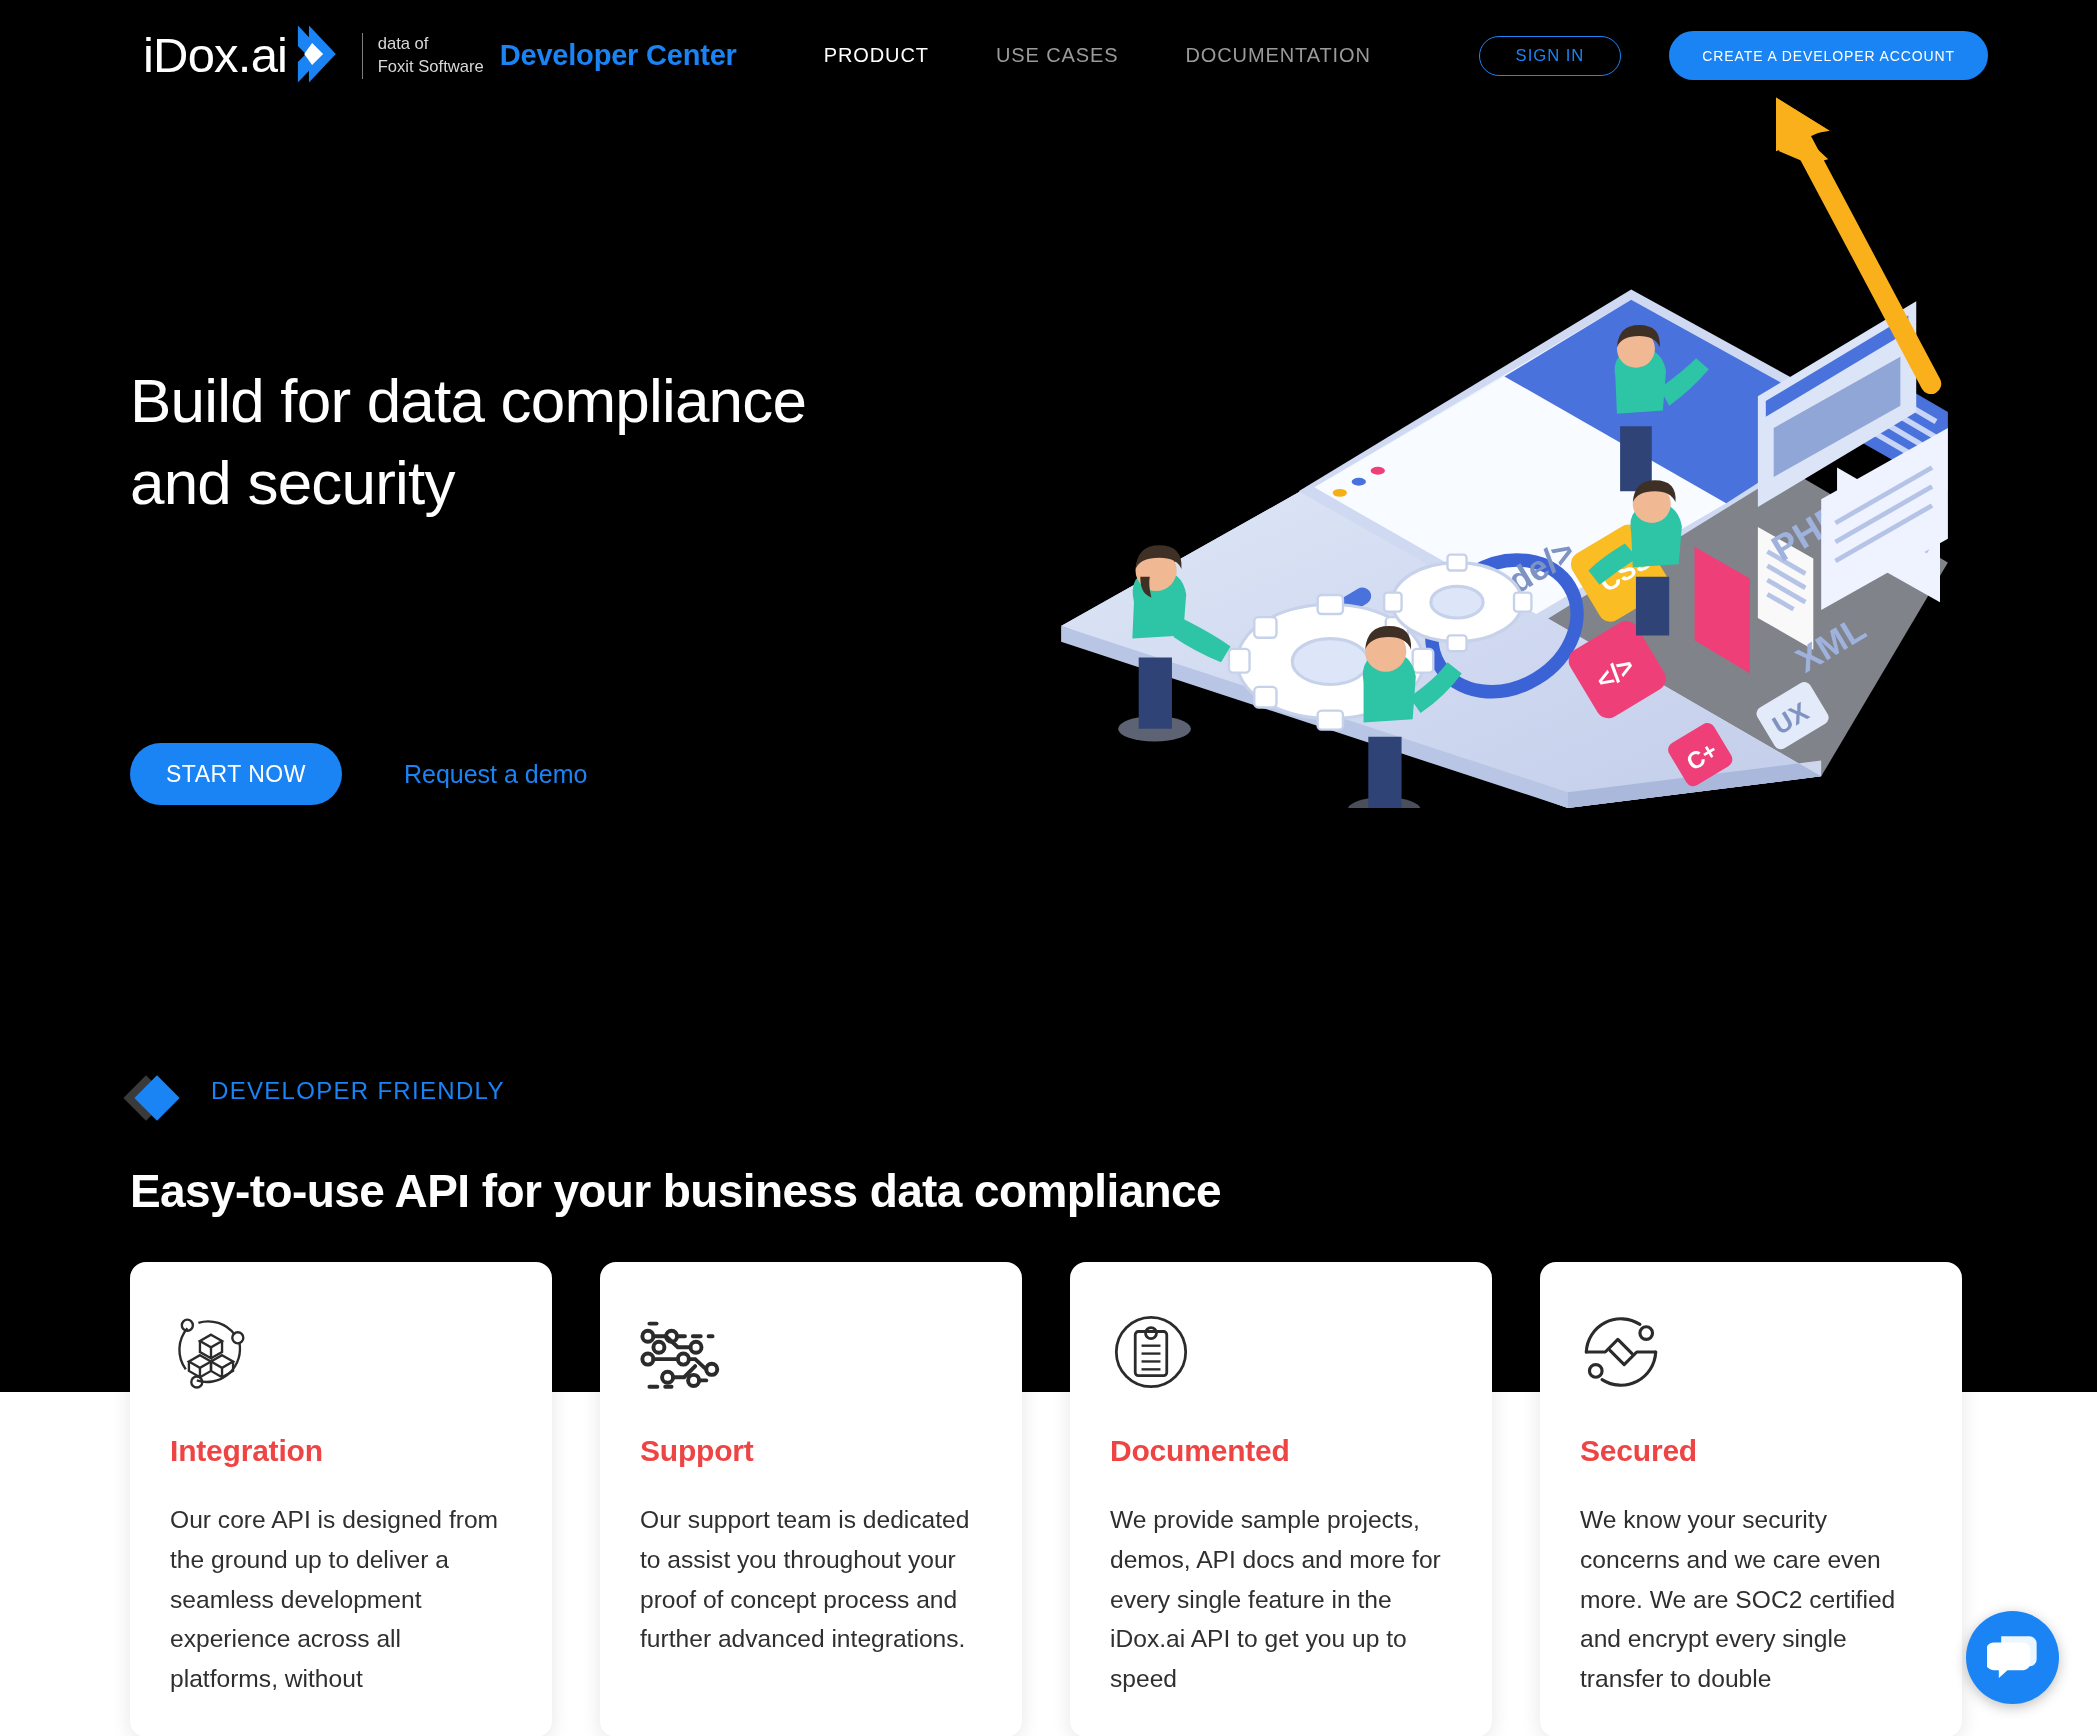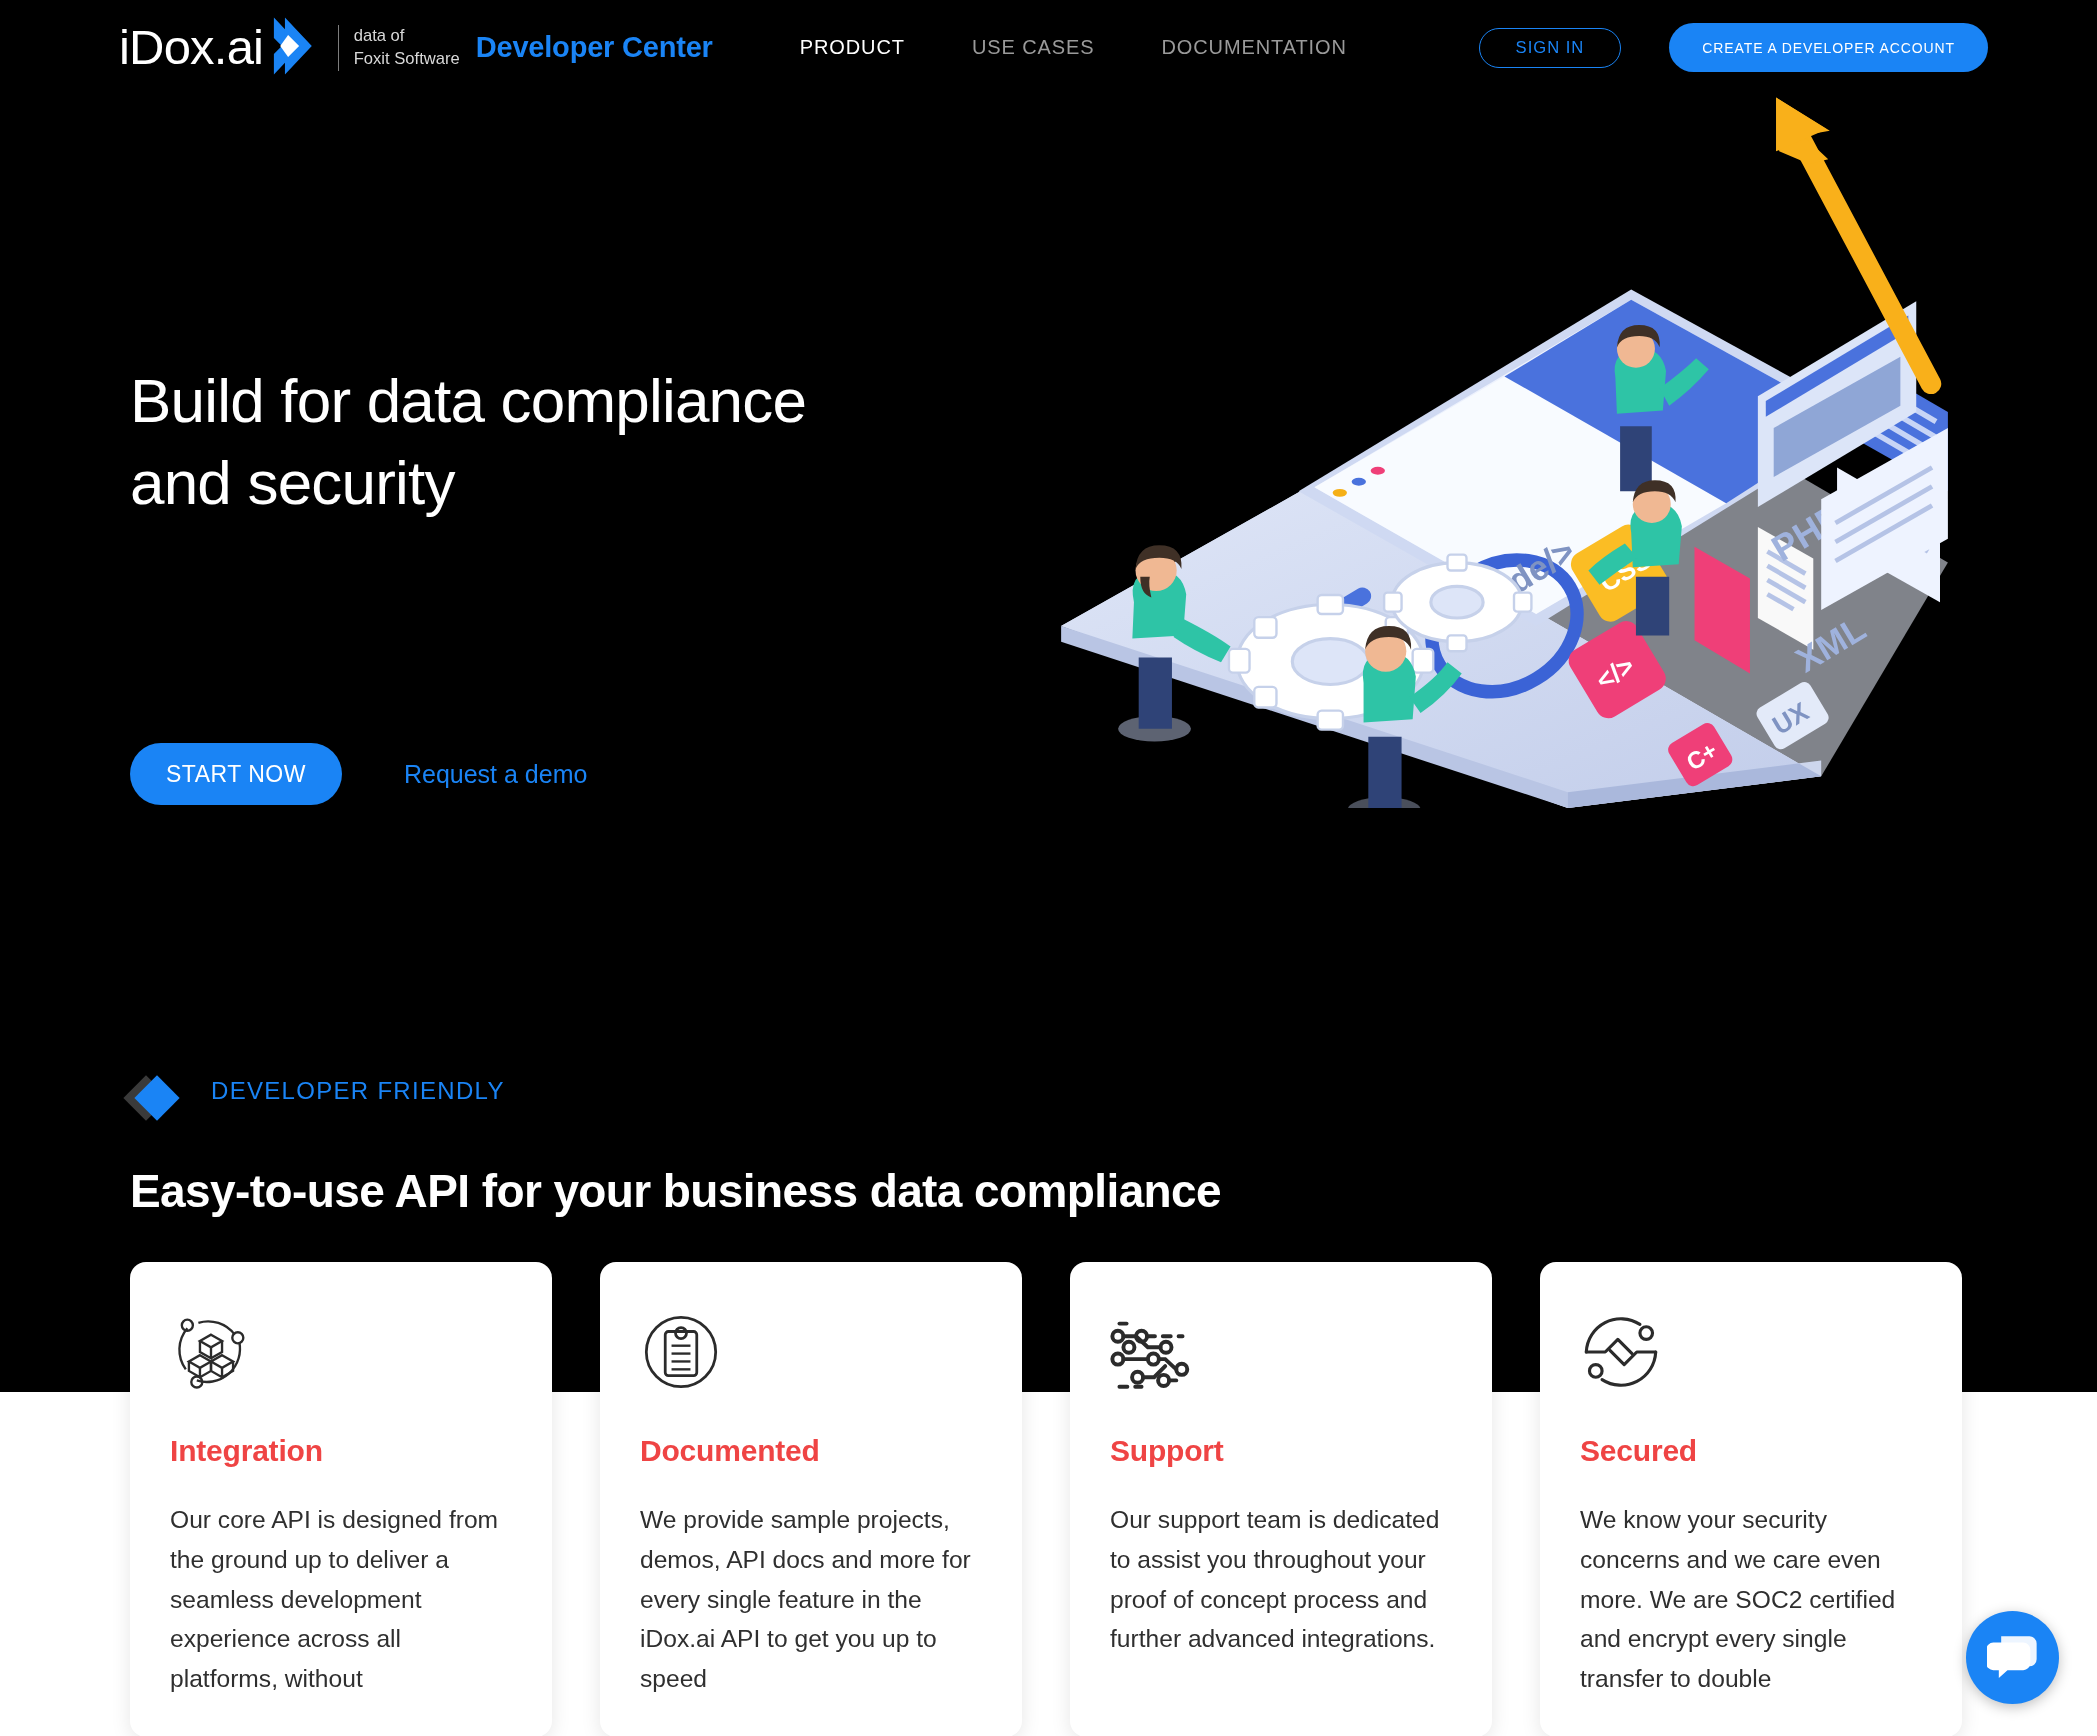--- a/index.html
+++ b/index.html
@@ -15,22 +15,22 @@
   #stage { position:relative; width:2097px; height:1736px; overflow:hidden; background:#ffffff; }
 
   
   .black-bg {
     position:absolute; left:0; top:0; width:2097px; height:1392px;
     background:#000000;
   }
 
   
   .header {
-    position:absolute; left:0; top:0; width:2097px; height:95px;
-    display:flex; align-items:center; z-index:40;
+    position:absolute; left:0; top:8px; width:2097px; height:95px;
+    display:flex; align-items:center; z-index:40;padding-left:24px;
   }
   .logo-wrap { display:flex; align-items:center; margin-left:119px; }
   .logo-text {
     font-size:49px; color:#ffffff; font-weight:400; letter-spacing:-0.8px;
     line-height:1;
   }
   .logo-mark { margin-left:6.3px; display:block; }
   .logo-div {
     width:1.6px; height:46px; background:#7d7d7d; margin:0 14.3px 0 14.3px;
   }
@@ -383,38 +383,20 @@
             <path d="M80 64 L80 76 L66 84"></path>
           </g>
         </svg>
       </div>
       <div class="card-title">Integration</div>
       <div class="card-body">Our core API is designed from the ground up to deliver a seamless development experience across all platforms, without</div>
     </div>
 
     <div class="card">
       <div class="card-icon">
-        <svg width="82" height="82" viewBox="0 0 104 104" fill="none" stroke="#2b2b2b" stroke-width="3.5">
-          <circle cx="52" cy="52" r="44"></circle>
-          <rect x="32" y="26" width="40" height="56" rx="4"></rect>
-          <circle cx="52" cy="28" r="7"></circle>
-          <g stroke-width="3">
-            <line x1="40" y1="44" x2="64" y2="44"></line>
-            <line x1="40" y1="54" x2="64" y2="54"></line>
-            <line x1="40" y1="64" x2="64" y2="64"></line>
-            <line x1="40" y1="74" x2="64" y2="74"></line>
-          </g>
-        </svg>
-      </div>
-      <div class="card-title">Documented</div>
-      <div class="card-body">We provide sample projects, demos, API docs and more for every single feature in the iDox.ai API to get you up to speed</div>
-    </div>
-
-    <div class="card">
-      <div class="card-icon">
         <svg width="82" height="82" viewBox="0 0 104 104" fill="none" stroke="#2b2b2b" stroke-width="5" stroke-linecap="round">
           <path d="M12 16 L28 16" stroke-dasharray="9 9"></path>
           <circle cx="10" cy="32" r="7"></circle>
           <path d="M17 32 L33 32 L48 46 L64 46"></path>
           <circle cx="71" cy="46" r="7"></circle>
           <circle cx="40" cy="32" r="7"></circle>
           <path d="M47 32 L92 32" stroke-dasharray="10 10"></path>
           <circle cx="24" cy="46" r="7"></circle>
           <circle cx="10" cy="61" r="7"></circle>
           <path d="M17 61 L48 61"></path>
@@ -427,20 +409,38 @@
           <path d="M75 88 L93 88" stroke-dasharray="9 9"></path>
           <path d="M12 96 L40 96" stroke-dasharray="10 10"></path>
         </svg>
       </div>
       <div class="card-title">Support</div>
       <div class="card-body">Our support team is dedicated to assist you throughout your proof of concept process and further advanced integrations.</div>
     </div>
 
     <div class="card">
       <div class="card-icon">
+        <svg width="82" height="82" viewBox="0 0 104 104" fill="none" stroke="#2b2b2b" stroke-width="3.5">
+          <circle cx="52" cy="52" r="44"></circle>
+          <rect x="32" y="26" width="40" height="56" rx="4"></rect>
+          <circle cx="52" cy="28" r="7"></circle>
+          <g stroke-width="3">
+            <line x1="40" y1="44" x2="64" y2="44"></line>
+            <line x1="40" y1="54" x2="64" y2="54"></line>
+            <line x1="40" y1="64" x2="64" y2="64"></line>
+            <line x1="40" y1="74" x2="64" y2="74"></line>
+          </g>
+        </svg>
+      </div>
+      <div class="card-title">Documented</div>
+      <div class="card-body">We provide sample projects, demos, API docs and more for every single feature in the iDox.ai API to get you up to speed</div>
+    </div>
+
+    <div class="card">
+      <div class="card-icon">
         <svg width="82" height="82" viewBox="0 0 104 104" fill="none" stroke="#2b2b2b" stroke-width="4" stroke-linecap="round" stroke-linejoin="round">
           <path d="M8 52 A44 44 0 0 1 76 17"></path>
           <path d="M96 52 A44 44 0 0 1 28 87"></path>
           <path d="M8 52 L32 52 L48 36 L66 54"></path>
           <path d="M96 52 L72 52 L56 68 L38 50"></path>
           <circle cx="84" cy="28" r="8"></circle>
           <circle cx="20" cy="76" r="8"></circle>
         </svg>
       </div>
       <div class="card-title">Secured</div>

